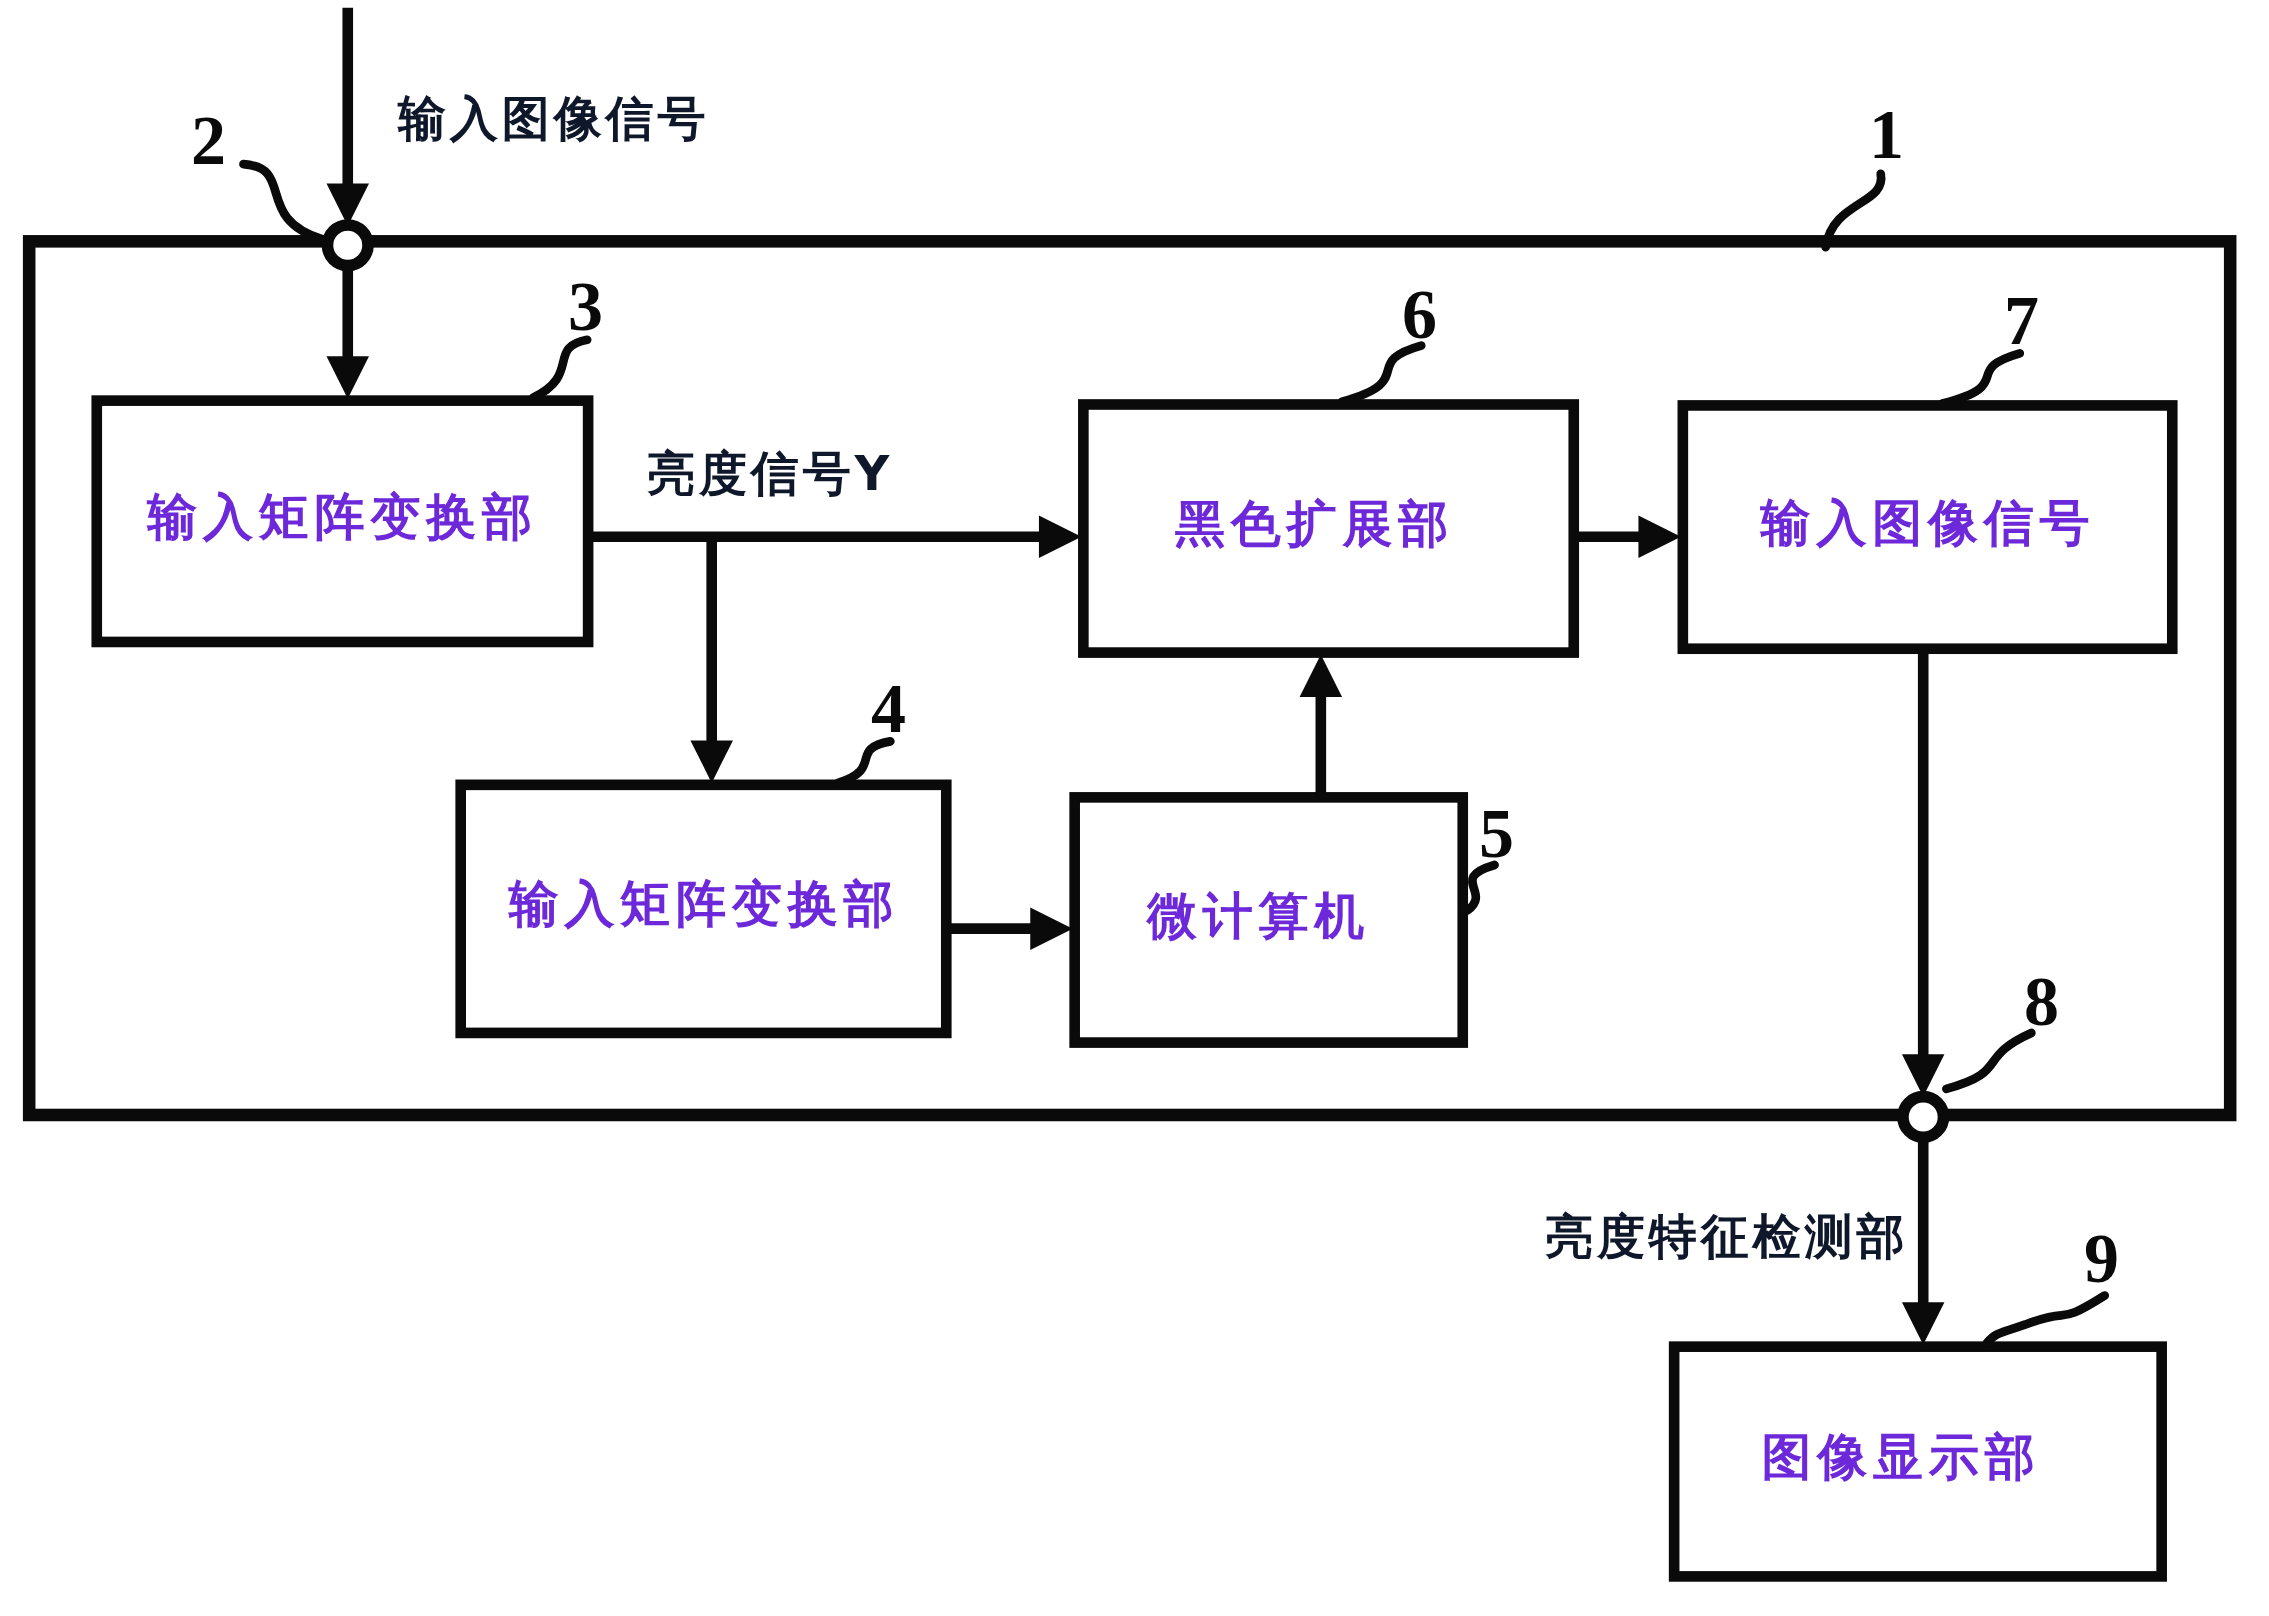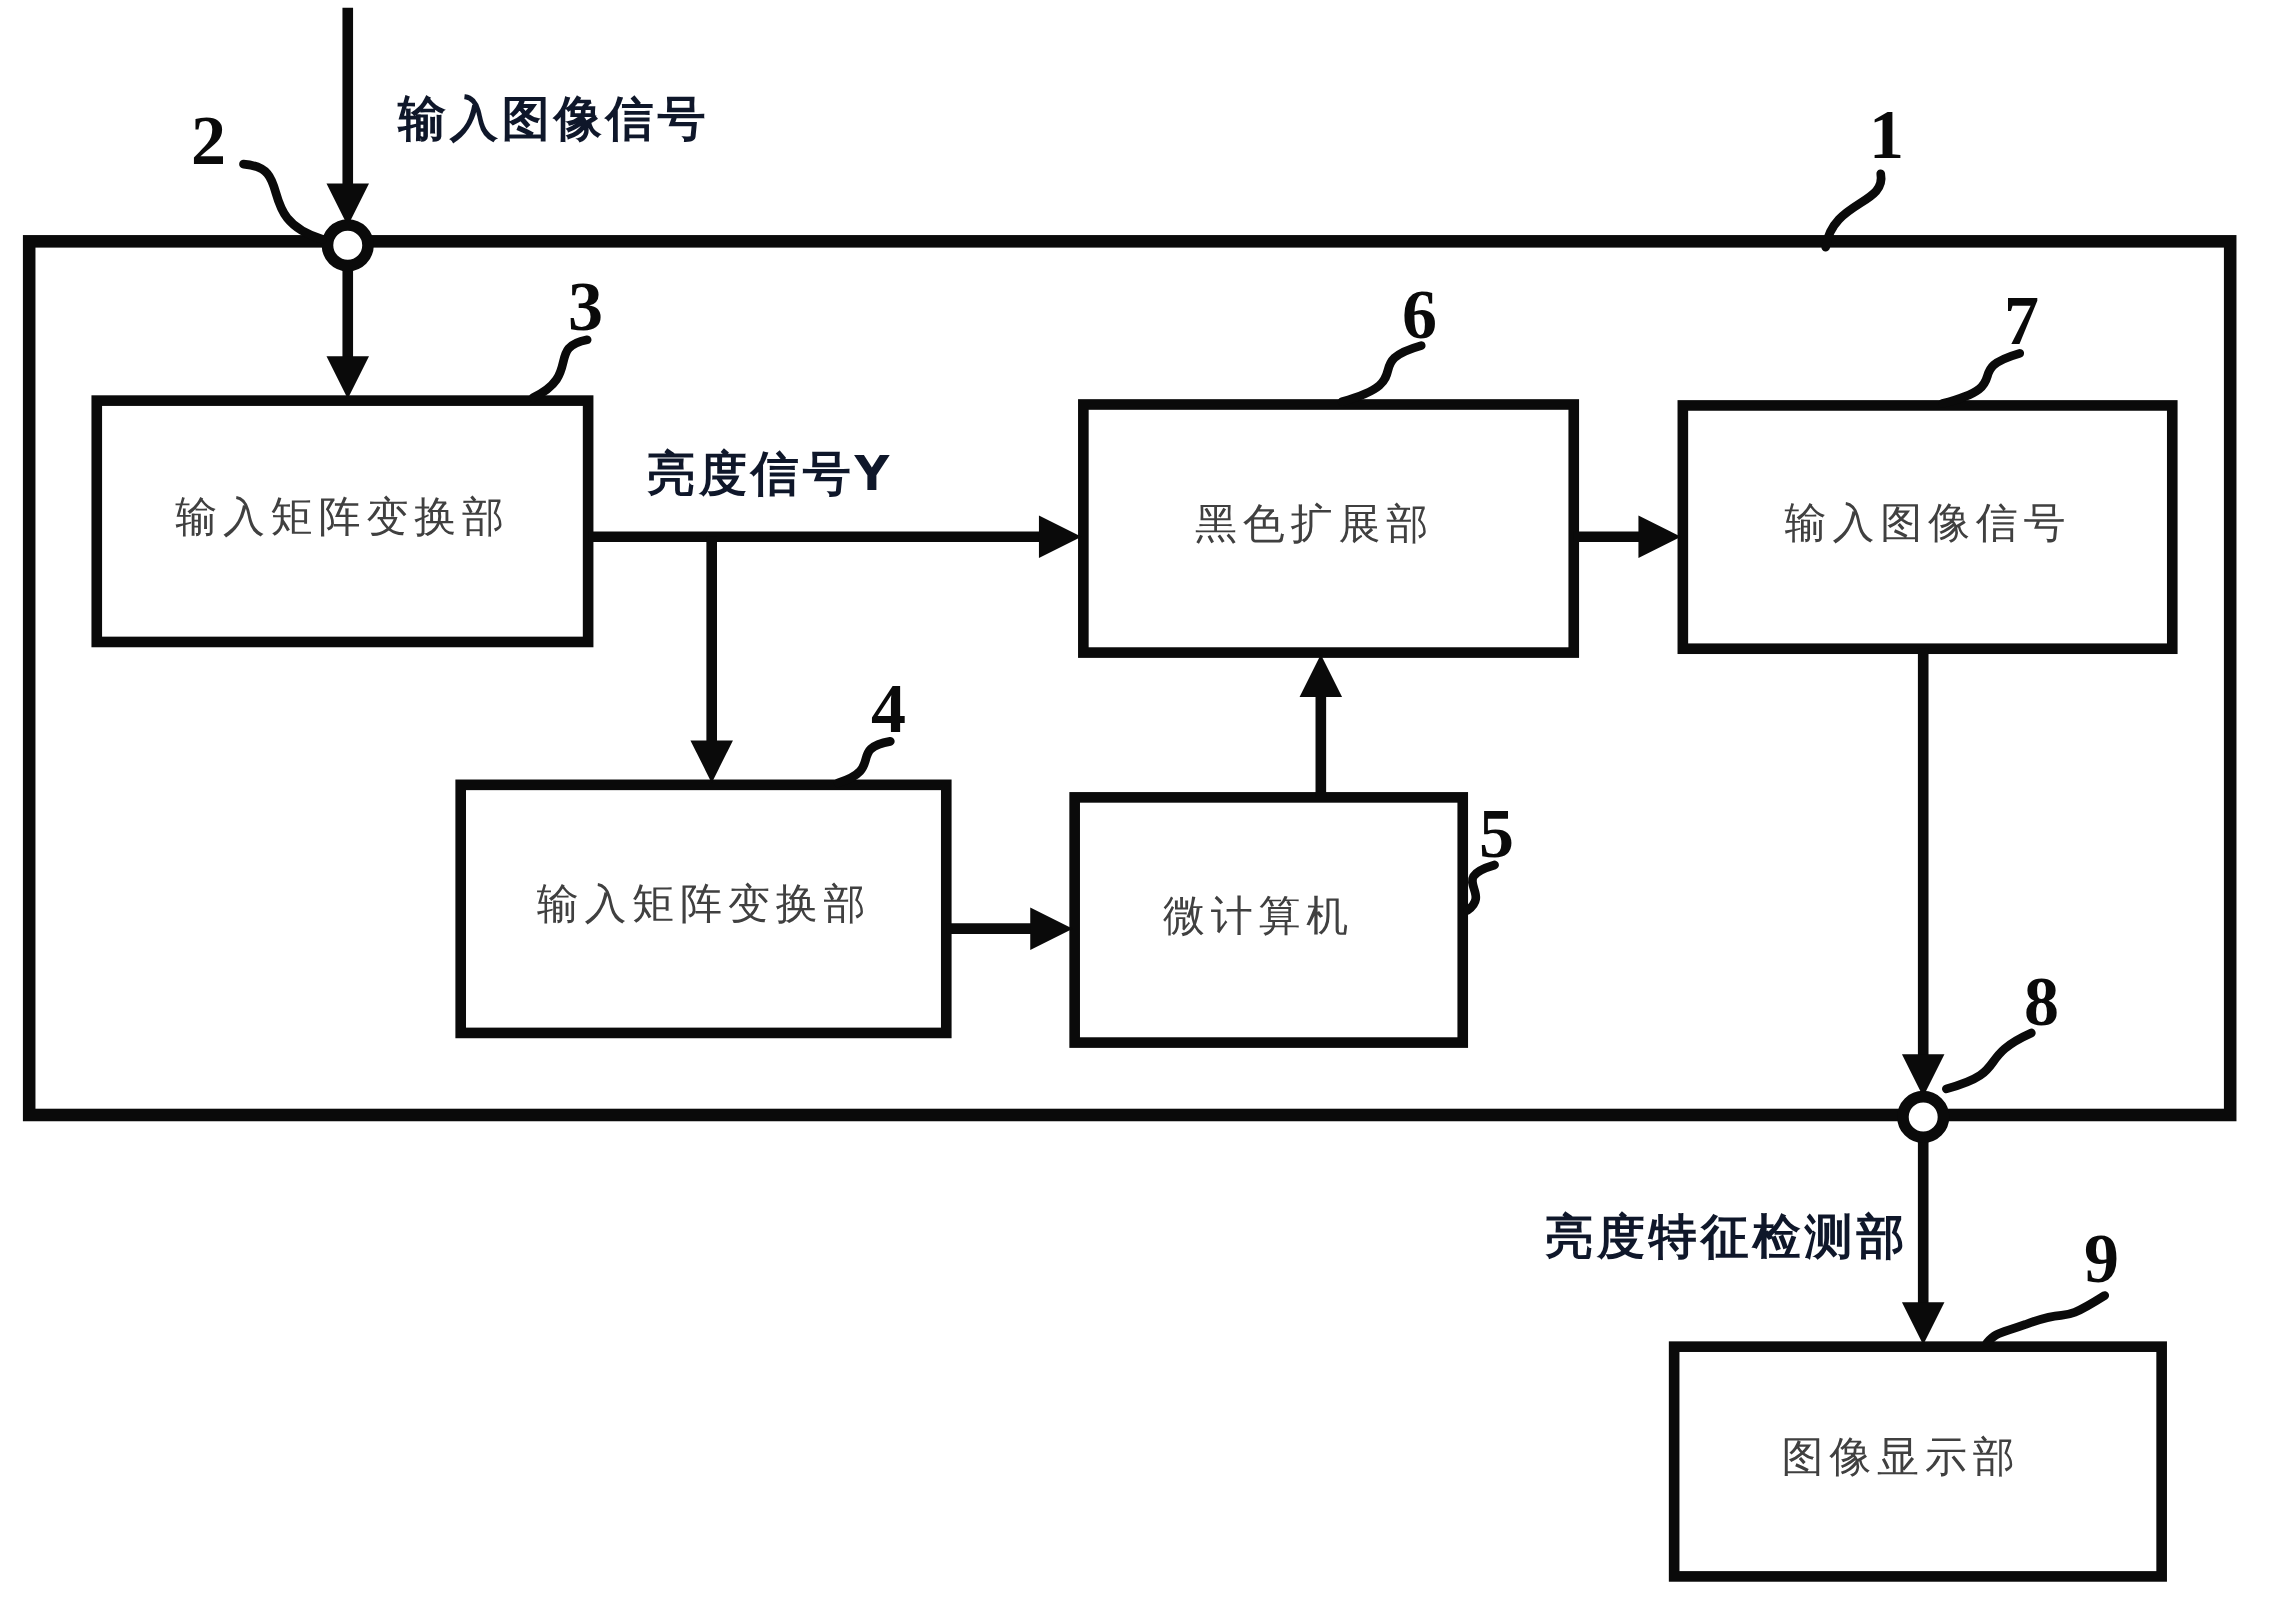--- a/index.html
+++ b/index.html
@@ -20,25 +20,25 @@
     position: absolute;
     left: 0; top: 0;
     width: 2270px;
     height: 1616px;
   }
   .block-label {
     position: absolute;
     display: flex;
     align-items: center;
     justify-content: center;
-    font-size: 42px;
-    font-weight: 400;
+    font-size: 50px;
+    font-weight: 700;
     letter-spacing: 5.8px;
     white-space: nowrap;
-    color: #404040;
+    color: #6d28d9;
   }
   .float-label {
     position: absolute;
     font-size: 48px;
     font-weight: 700;
     letter-spacing: 3.9px;
     white-space: nowrap;
     color: #0f172a;
   }
   .ref-num {

